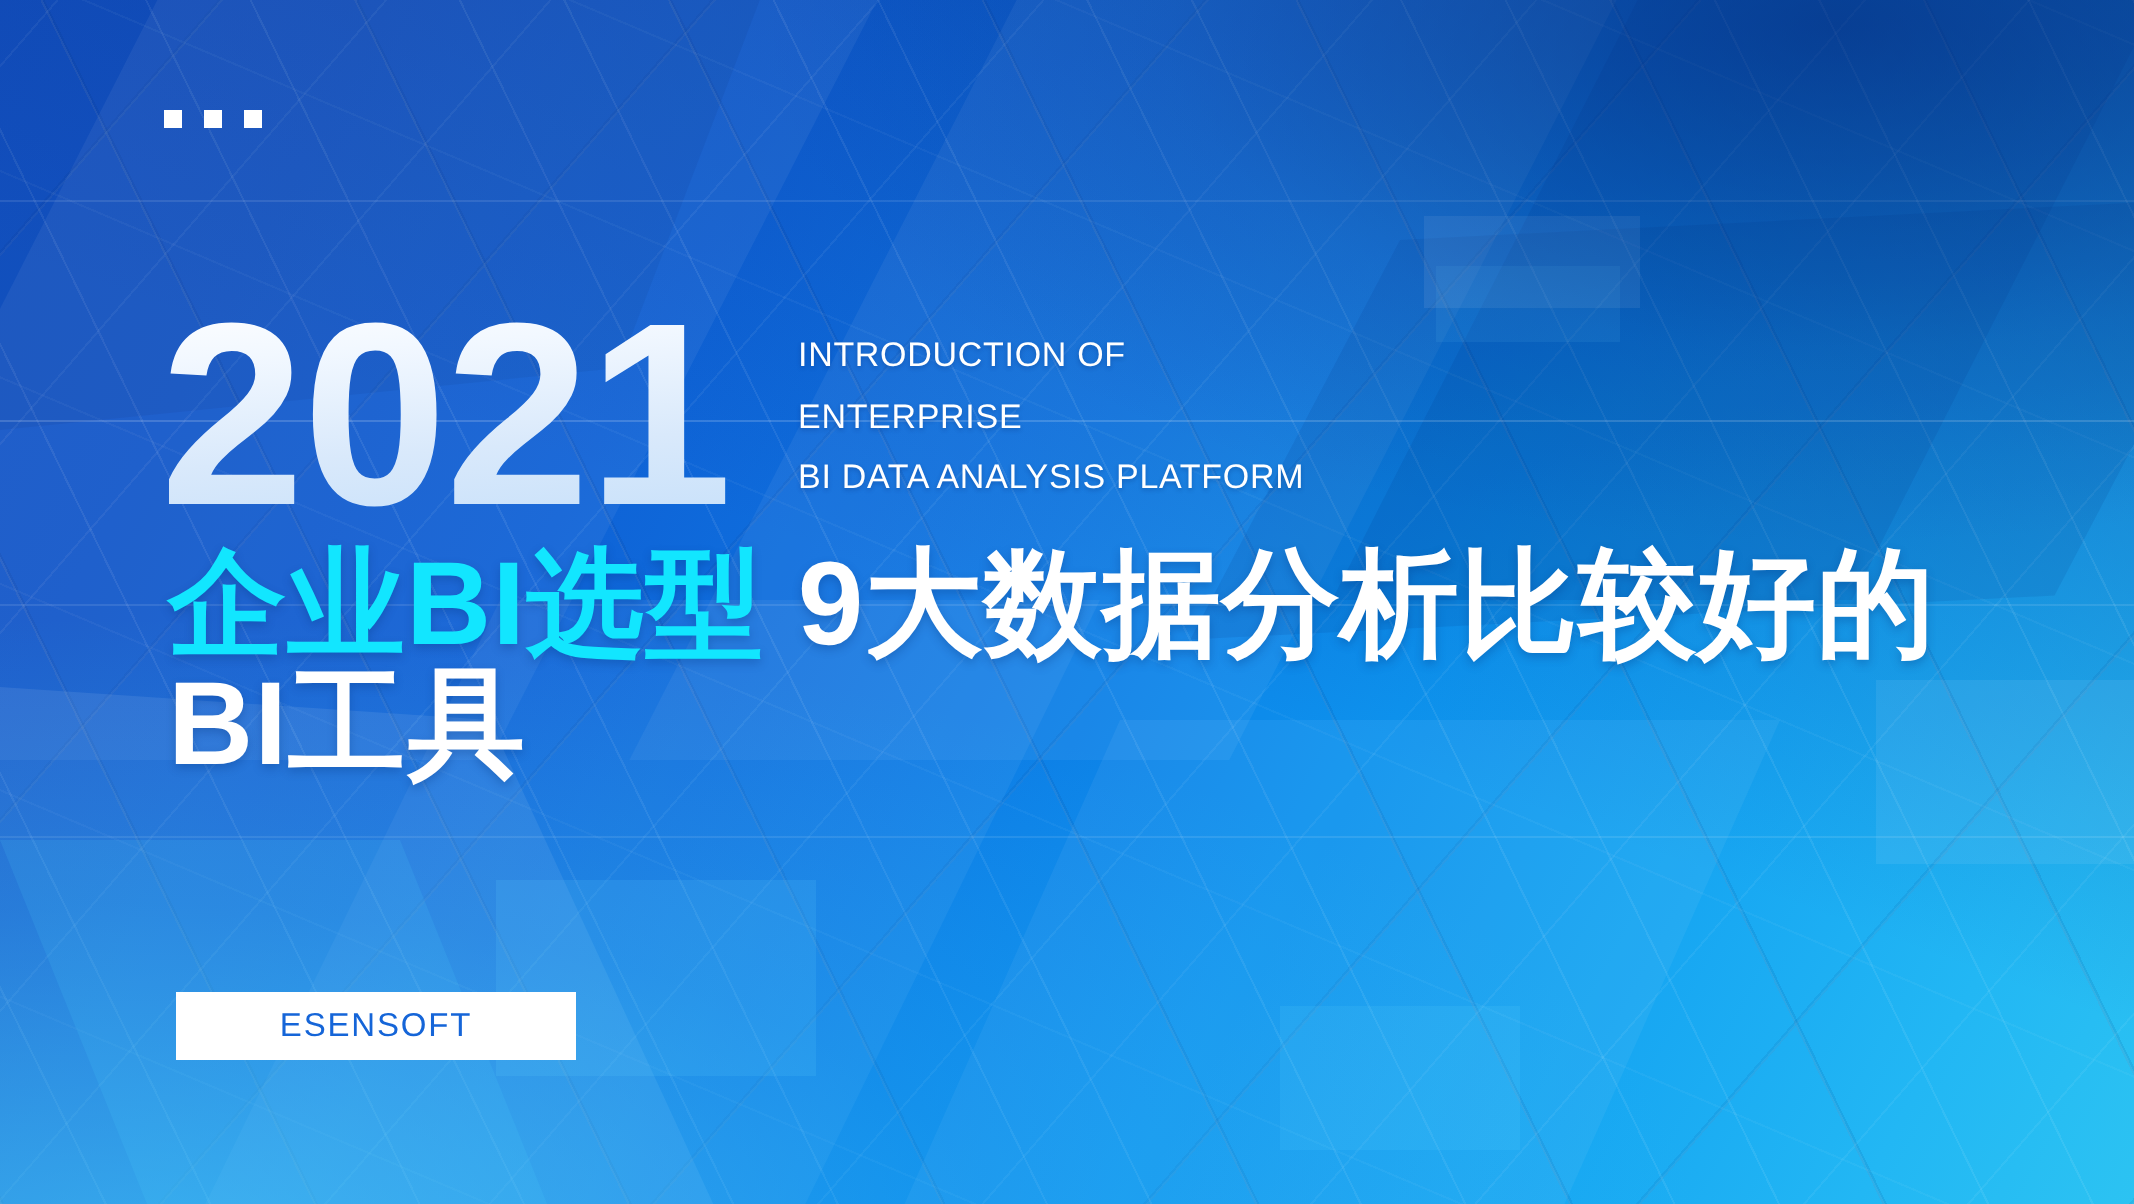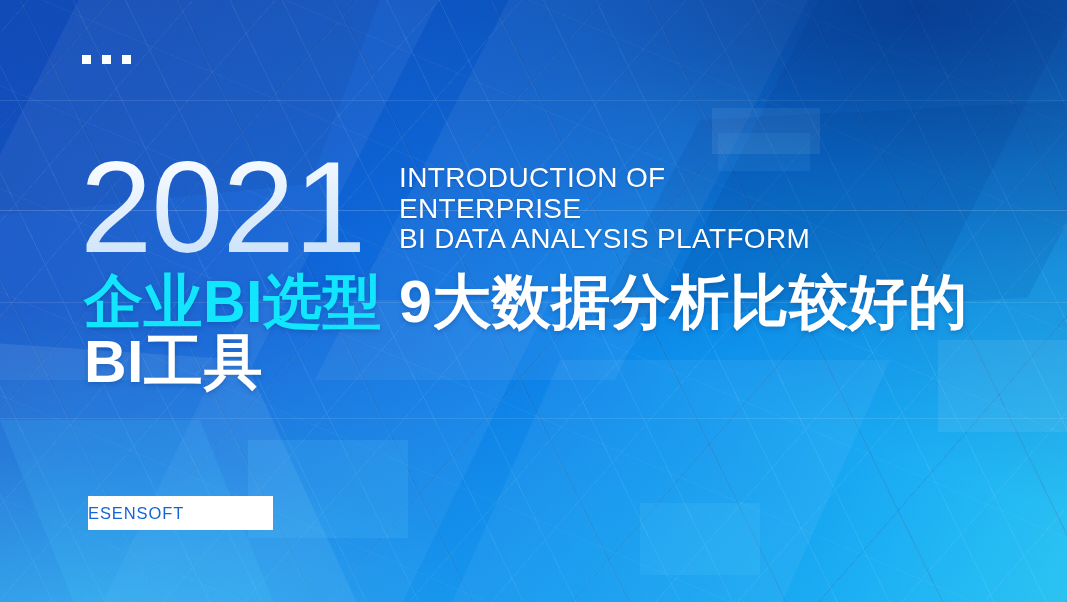--- a/index.html
+++ b/index.html
@@ -102,36 +102,36 @@
   }
   .dots i {
     display:block; width:9px; height:9px;
     background:#ffffff;
   }
 
   .year {
     position:absolute;
     left:80px; top:142px;
     font-size:130px;
-    font-weight:normal;
+    font-weight:bold;
     letter-spacing:-1px;
     line-height:1;
     background-image:linear-gradient(176deg, #ffffff 4%, #f2f8ff 26%, #d9e9fb 62%, #c4dffa 100%);
     -webkit-background-clip:text;
     background-clip:text;
     color:transparent;
     -webkit-text-fill-color:transparent;
     text-shadow:none;
   }
 
   .eng {
     position:absolute;
     left:399px; top:163px;
     color:#ffffff;
-    font-size:28px;
+    font-size:17px;
     line-height:30.5px;
     letter-spacing:.35px;
     font-weight:normal;
     white-space:pre-line;
     text-shadow:0 1px 2px rgba(6,40,110,.30);
   }
 
   .headline {
     position:absolute;
     left:84px; top:272px;
@@ -141,23 +141,23 @@
     line-height:60px;
     letter-spacing:.5px;
     color:#ffffff;
     text-shadow:0 2px 5px rgba(5,45,120,.28);
   }
   .headline .hl-cyan { color:#12e6ff; }
 
   .badge {
     position:absolute;
     left:88px; top:496px;
-    width:185px; height:34px;
+    width:200px; height:34px;
     background:#ffffff;
-    display:flex; align-items:center; justify-content:flex-start;
+    display:flex; align-items:center; justify-content:center;
   }
   .badge span {
     color:#1565d8;
     font-size:16.5px;
     letter-spacing:.9px;
     font-weight:normal;
   }
 </style>
 </head>
 <body>

